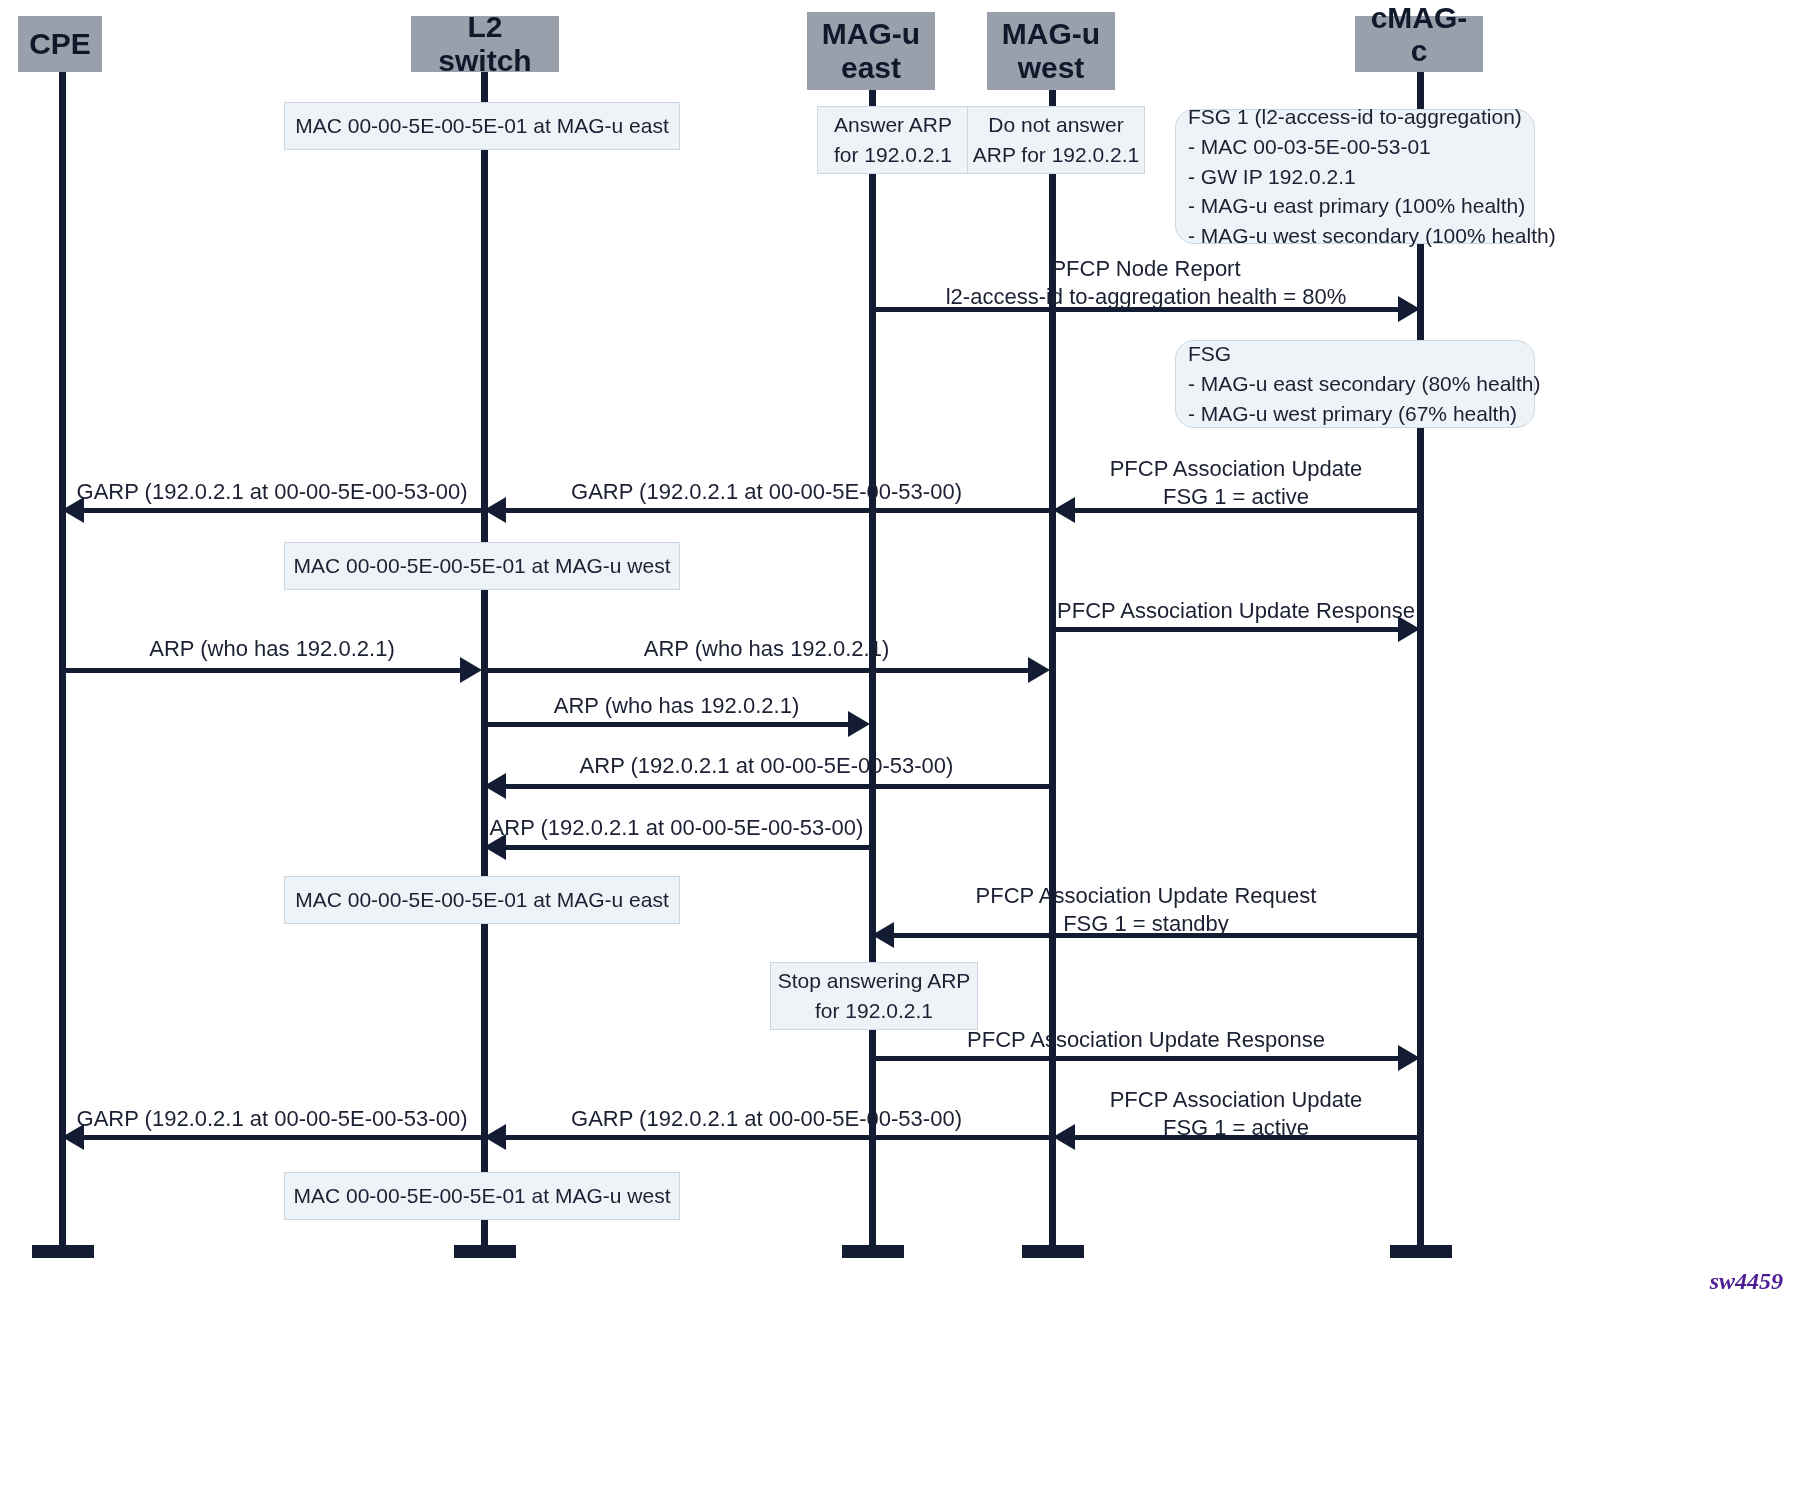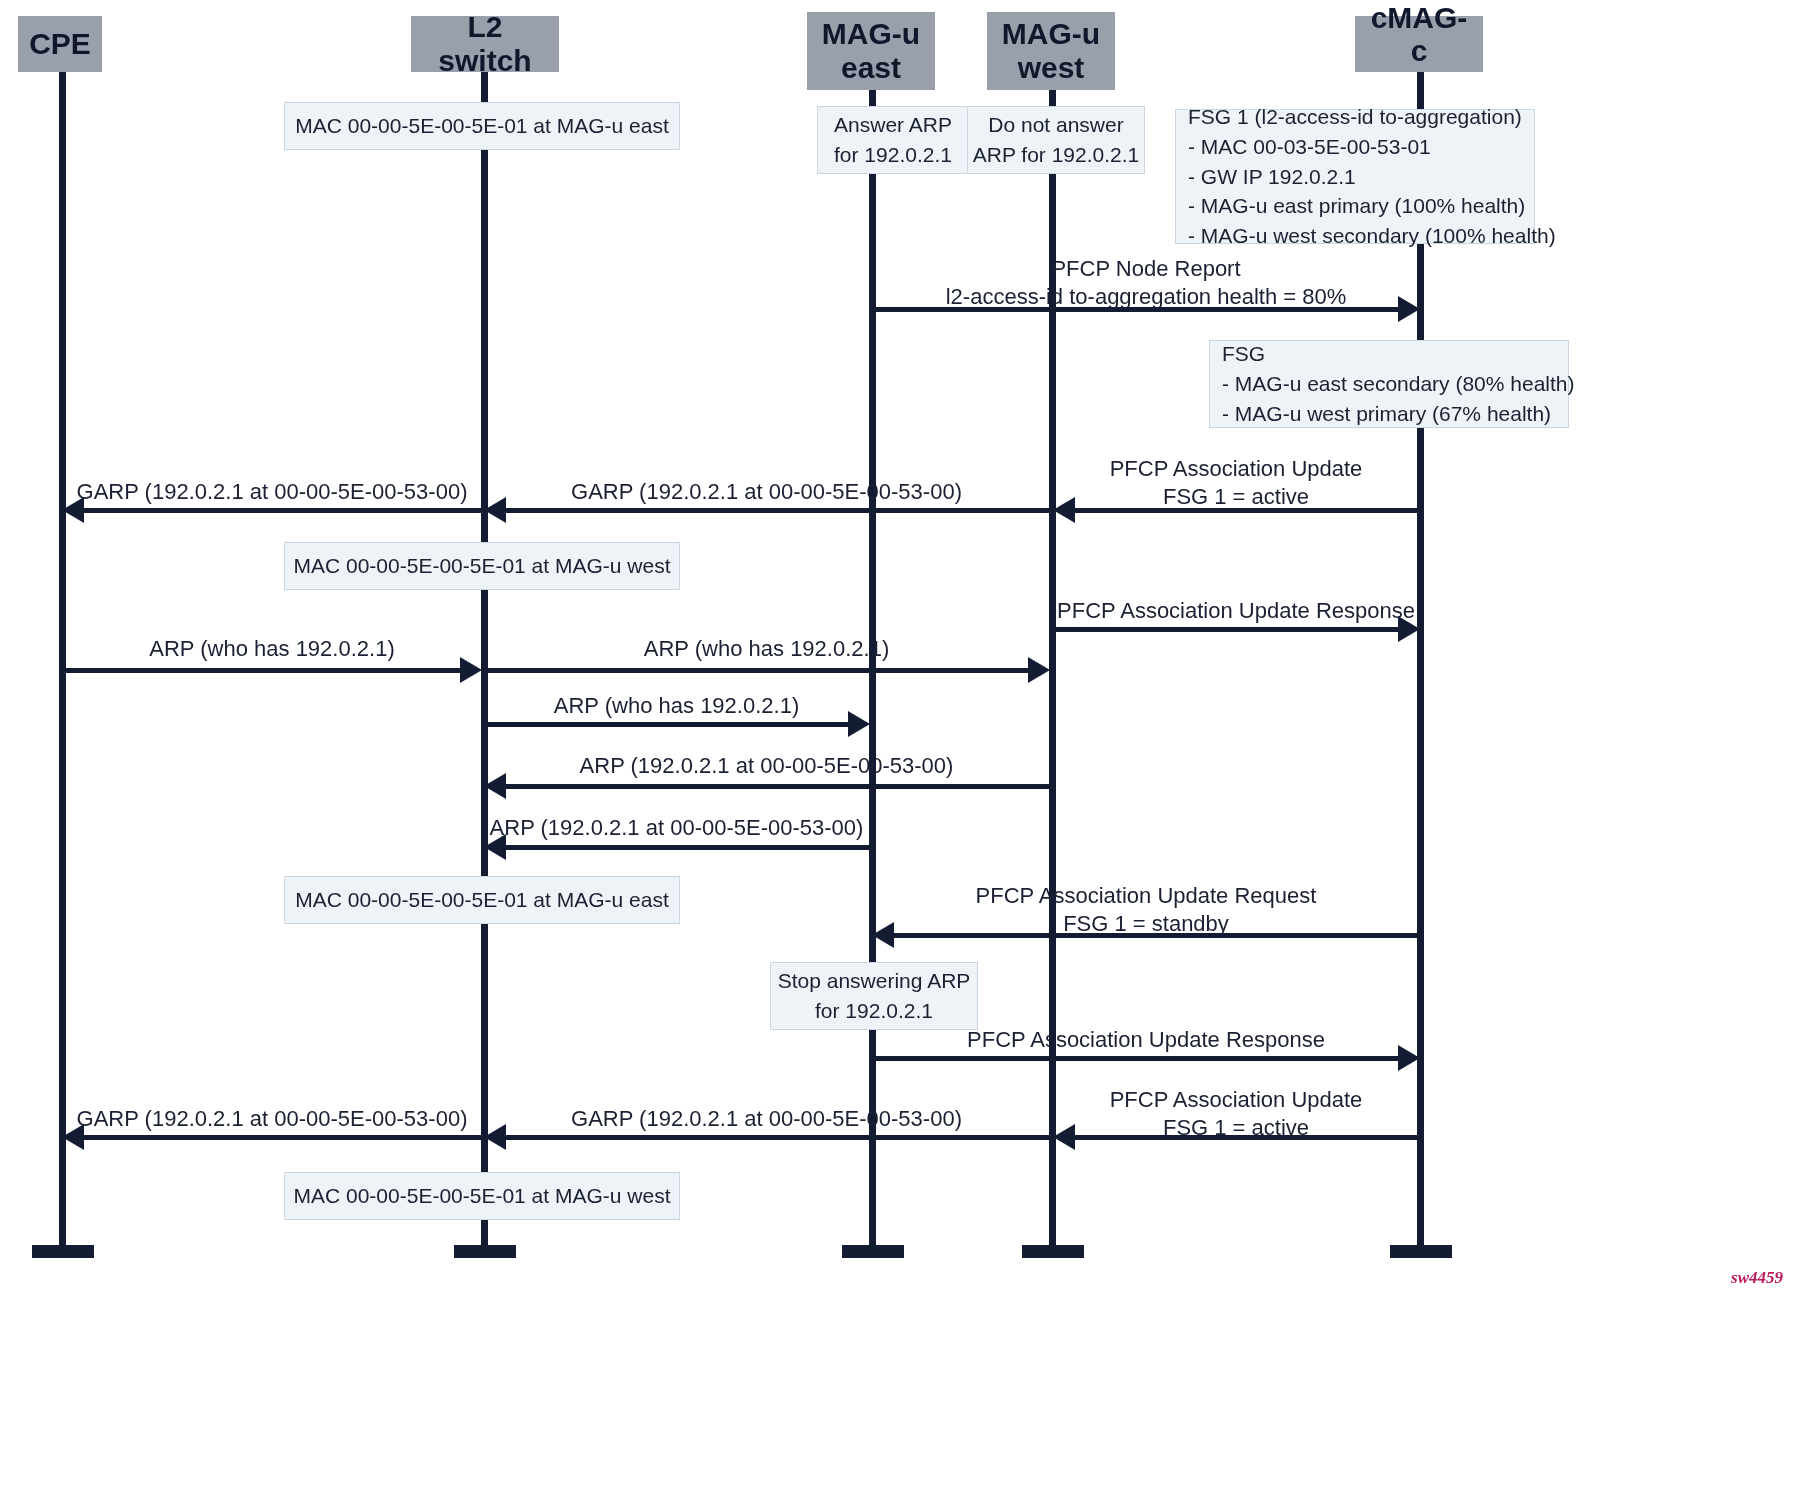--- a/index.html
+++ b/index.html
@@ -51,20 +51,21 @@
     padding:8px 14px;
     text-align:center;
     display:flex;
     flex-direction:column;
     align-items:center;
     justify-content:center;
   }
   .note.left-align{
     text-align:left;
     align-items:flex-start;
+    border-radius:19px;
   }
   .note .nl{white-space:nowrap;}
   
   .arrow-line{
     position:absolute;
     height:5px;
     background:#141c33;
   }
   .arrow-head{
     position:absolute;
@@ -80,22 +81,22 @@
     color:#1b2033;
     line-height:1.25;
     text-align:center;
     white-space:nowrap;
   }
   .watermark{
     position:absolute;
     font-family:"Liberation Serif", serif;
     font-style:italic;
     font-weight:bold;
-    font-size:17px;
-    color:#be185d;
+    font-size:24px;
+    color:#4c1d95;
   }
 </style>
 </head>
 <body>
 
 <div id="canvas">
 
   <div class="lifeline" style="left:59px;  top:70px; height:1185px;"></div>
   <div class="lifeline" style="left:481px; top:70px; height:1185px;"></div>
   <div class="lifeline" style="left:869px; top:90px; height:1165px;"></div>
@@ -145,21 +146,21 @@
   </div>
 
   <div class="note left-align" style="left:1175px; top:109px; width:360px; height:135px; padding:8px 12px;">
     <span class="nl">FSG 1 (l2-access-id to-aggregation)</span>
     <span class="nl">- MAC 00-03-5E-00-53-01</span>
     <span class="nl">- GW IP 192.0.2.1</span>
     <span class="nl">- MAG-u east primary (100% health)</span>
     <span class="nl">- MAG-u west secondary (100% health)</span>
   </div>
 
-  <div class="note left-align" style="left:1175px; top:340px; width:360px; height:88px; padding:8px 12px;margin-left:34px;">
+  <div class="note left-align" style="left:1175px; top:340px; width:360px; height:88px; padding:8px 12px;">
     <span class="nl">FSG</span>
     <span class="nl">- MAG-u east secondary (80% health)</span>
     <span class="nl">- MAG-u west primary (67% health)</span>
   </div>
 
   <div class="note" style="left:284px; top:542px; width:396px; height:48px;">
     <span class="nl">MAC 00-00-5E-00-5E-01 at MAG-u west</span>
   </div>
 
   <div class="note" style="left:284px; top:876px; width:396px; height:48px;">

